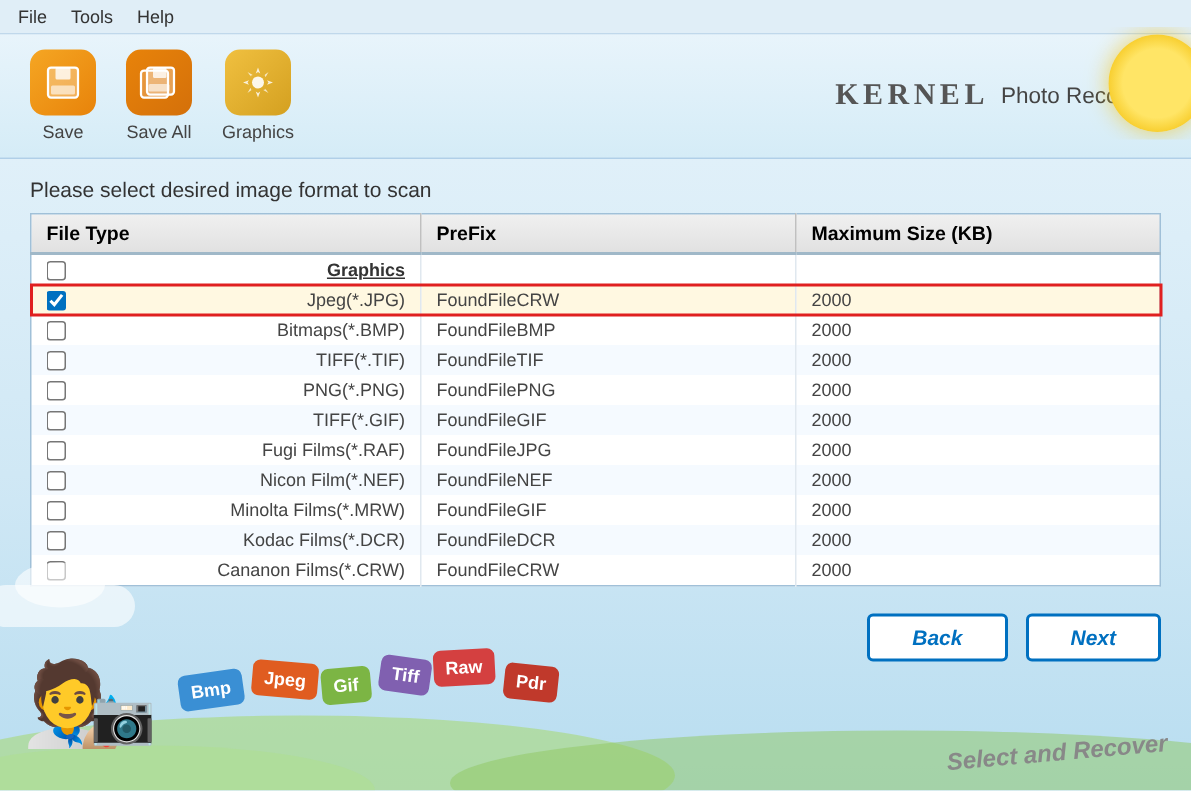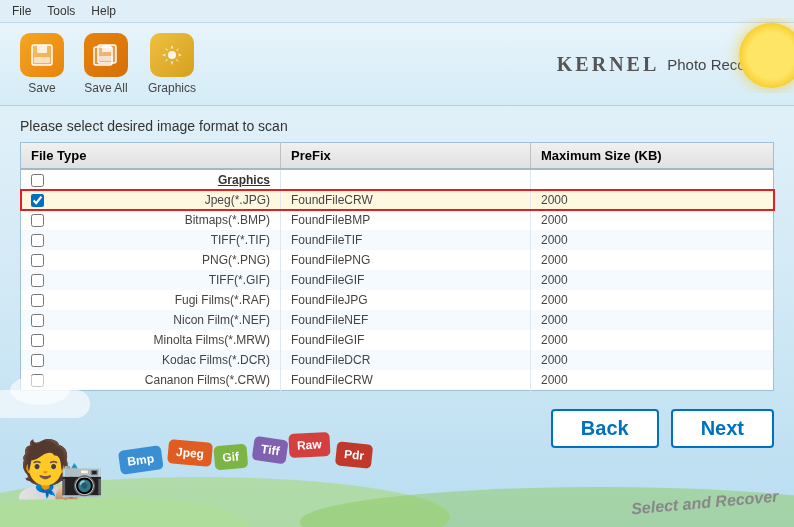--- a/index.html
+++ b/index.html
@@ -148,27 +148,28 @@
 
     
     .bottom-area {
       display: flex;
       justify-content: flex-end;
       padding: 10px 20px;
       gap: 12px;
     }
     .btn-nav {
       padding: 6px 28px;
-      font-size: 20px;
+      font-size: 14px;
       border-radius: 4px;
       cursor: pointer;
       border: 2px solid #0070c0;
       background: white;
       color: #0070c0;
       font-weight: bold;
+      font-style: italic;
     }
     .btn-next {
       background: white;
       border: 2px solid #0070c0;
       color: #0070c0;
     }
 
     
     .bottom-decoration {
       position: absolute;

